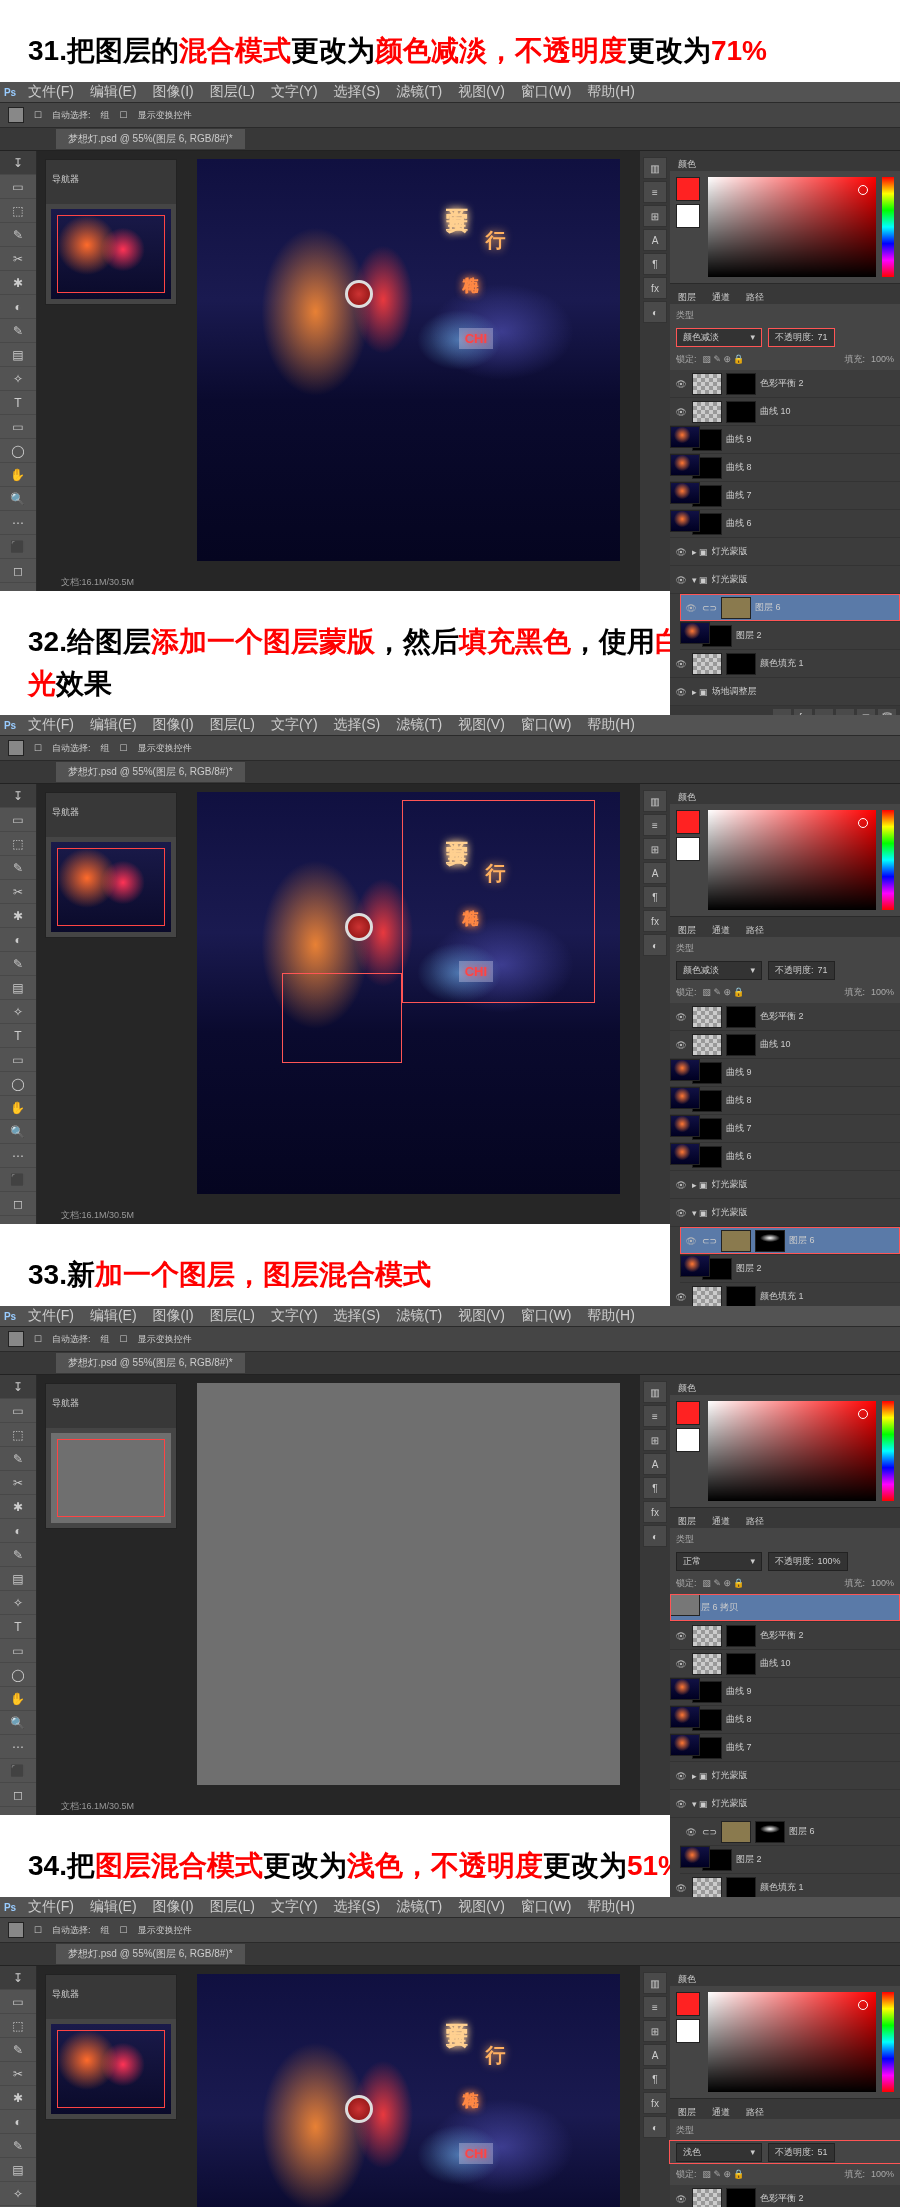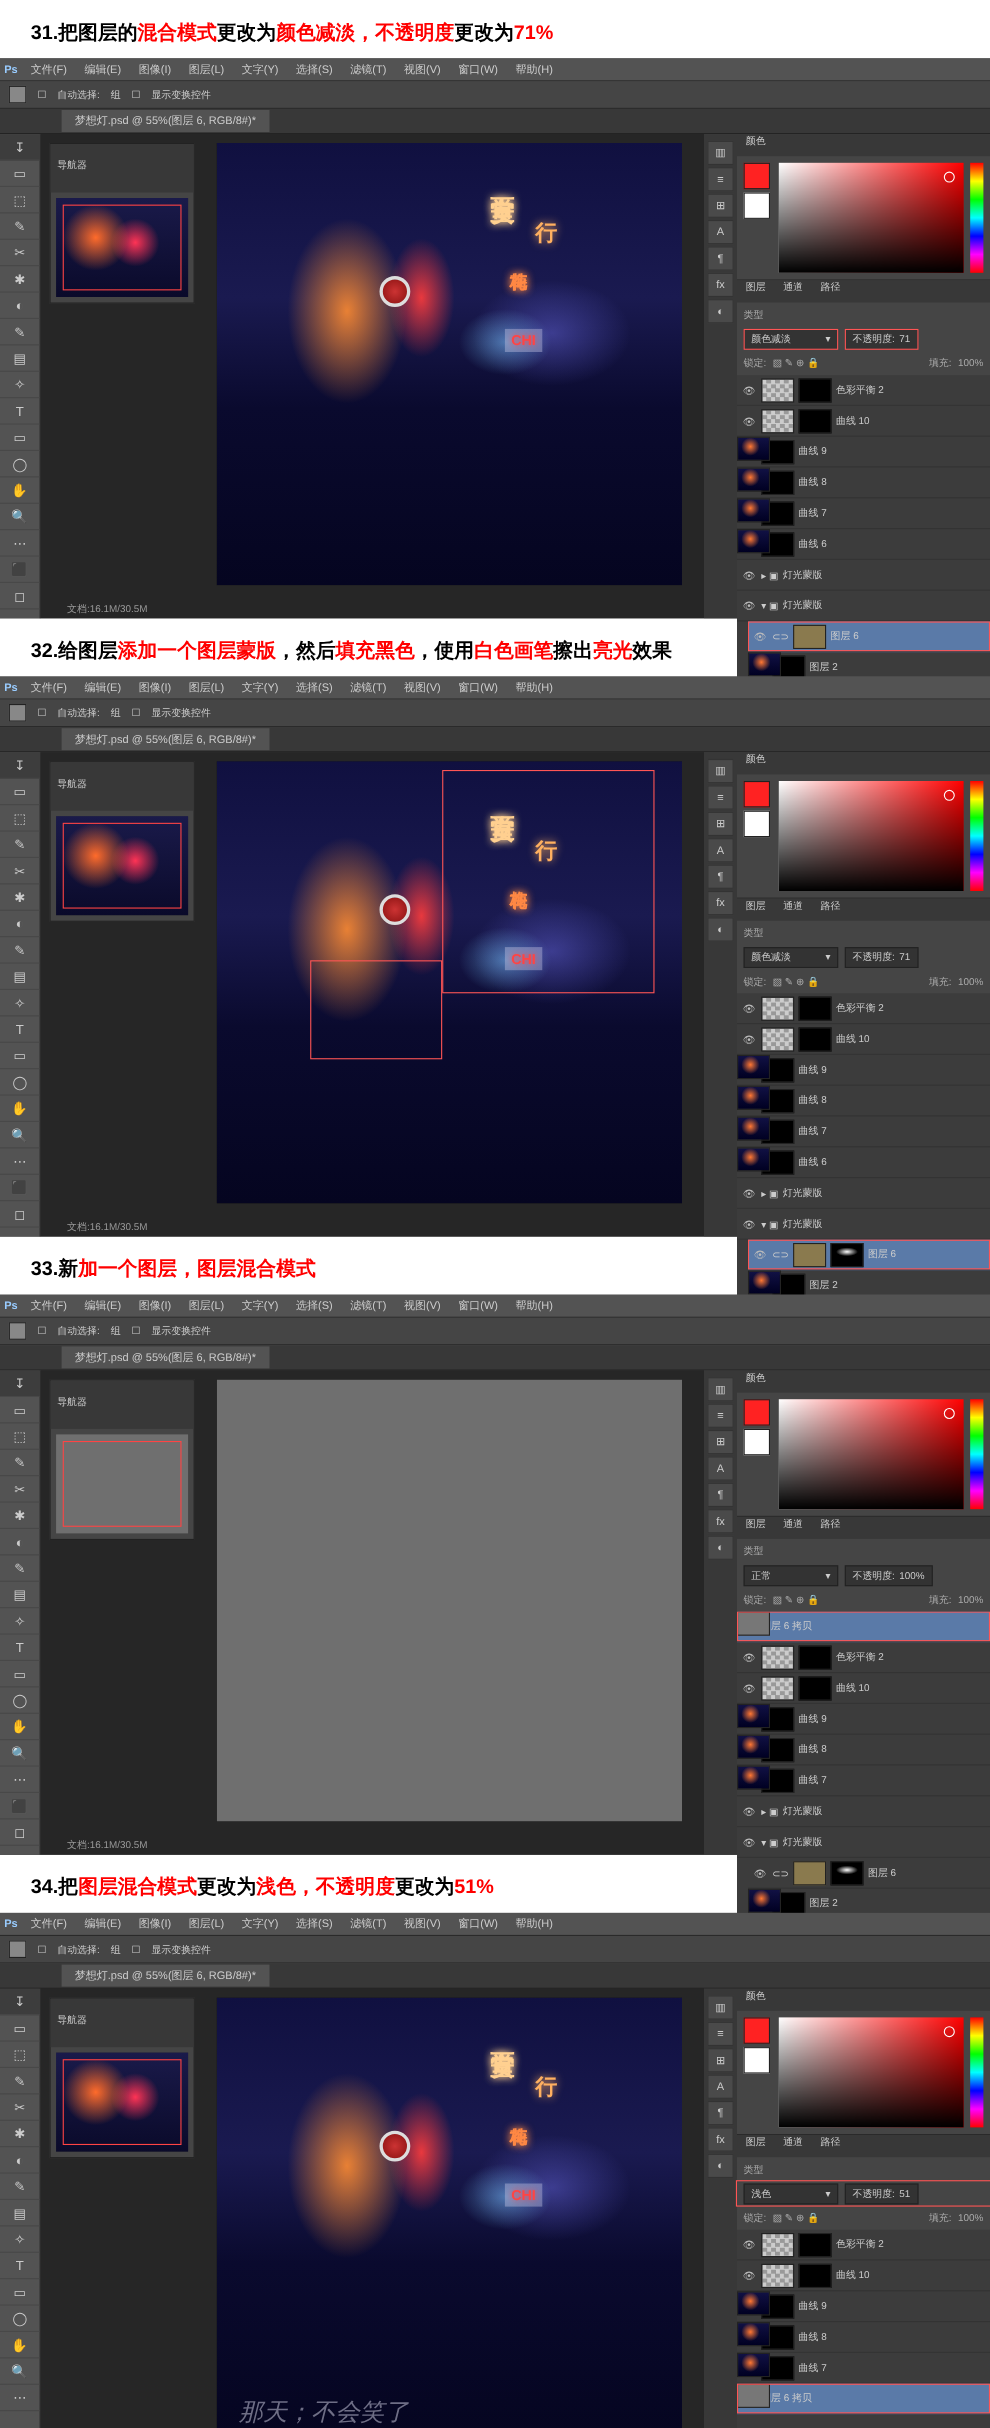--- a/index.html
+++ b/index.html
@@ -1,21 +1,21 @@
 <!DOCTYPE html>
 <html><head>
 <meta charset="utf-8">
 <style>
 body{margin:0;background:#fff;font-family:"Microsoft YaHei",sans-serif;width:900px}
-.caption{font-size:18px;font-weight:bold;padding:16px 28px 10px;line-height:1.5}
+.caption{font-size:28px;font-weight:bold;padding:30px 28px 10px;line-height:1.5}
 .blk{color:#000}.red{color:#f00}
 .ps{position:relative;background:#535353;font-family:sans-serif;font-size:10px;color:#ccc}
 .menubar{height:20px;background:#535353;display:flex;align-items:center;border-bottom:1px solid #2a2a2a}
 .pslogo{width:20px;height:19px;display:flex;align-items:center;justify-content:center;color:#9cf;font-weight:bold;font-size:10px}
-.menubar span{padding:0 8px;font-size:10px}
+.menubar span{padding:0 8px;font-size:14px}
 .opts{height:24px;background:#454545;display:flex;align-items:center;padding:0 8px;font-size:9px;border-bottom:1px solid #2a2a2a;gap:10px}
 .opts .sw{width:14px;height:14px;background:#888;border:1px solid #222}
 .tabbar{height:22px;background:#383838;display:flex;align-items:center;padding-left:56px;font-size:10px;border-bottom:1px solid #222}
 .tabbar span{background:#535353;padding:3px 12px}
 .main{display:flex;height:var(--mh);background:#262626}
 .tools{width:36px;background:#535353;display:flex;flex-direction:column;border-right:1px solid #2a2a2a}
 .tools i{height:23px;display:flex;align-items:center;justify-content:center;font-style:normal;color:#ccc;font-size:12px;border-bottom:1px solid #484848}
 .tools i.sel{background:#3d3d3d}
 .canvaswrap{flex:1;position:relative;background:#262626}
 .nav{position:absolute;top:8px;left:8px;width:130px;background:#454545;border:1px solid #222}
@@ -42,21 +42,21 @@
 .n1{top:42%;right:30%;color:#f44;background:rgba(200,200,230,.4)}
 .stat{position:absolute;bottom:2px;left:24px;font-size:9px;color:#999}
 .gray{position:absolute;inset:0;background:#6f6f6f}
 .txt{position:absolute;bottom:10px;left:20px;font-size:22px;font-style:italic;color:rgba(180,180,200,.6);writing-mode:horizontal-tb}
 .hilite{position:absolute;border:1px solid #f55}
 .right{width:260px;background:#454545;display:flex}
 .strip{width:30px;background:#383838;display:flex;flex-direction:column;gap:2px;align-items:center;padding-top:6px}
 .strip i{width:22px;height:20px;background:#4a4a4a;border:1px solid #333;font-style:normal;display:flex;align-items:center;justify-content:center;font-size:10px}
 .panels{flex:1;display:flex;flex-direction:column}
 .panel{border-bottom:1px solid #2a2a2a}
-.ptab{height:20px;background:#383838;display:flex;align-items:flex-start;font-size:9px}
+.ptab{height:20px;background:#383838;display:flex;align-items:flex-end;font-size:9px}
 .ptab span{padding:0 8px}
 .color{height:100px;padding:6px;display:flex;gap:6px}
 .spectrum{flex:1;background:linear-gradient(to right,#fff,red),linear-gradient(to top,#000,transparent);background-blend-mode:multiply;position:relative}
 .spectrum .dot{position:absolute;width:8px;height:8px;border:1px solid #fff;border-radius:50%;right:8px;top:8px}
 .hue{width:12px;background:linear-gradient(180deg,red,#ff0,lime,cyan,blue,#f0f,red)}
 .swatch2{width:26px}
 .swatch2 div{width:22px;height:22px;border:1px solid #222;margin-bottom:3px}
 .layerp{flex:1;display:flex;flex-direction:column}
 .blend{height:22px;display:flex;align-items:center;padding:0 6px;gap:6px;font-size:9px}
 .blend .sel,.blend .op{background:#333;border:1px solid #222;padding:2px 6px;display:flex;align-items:center;gap:4px}

